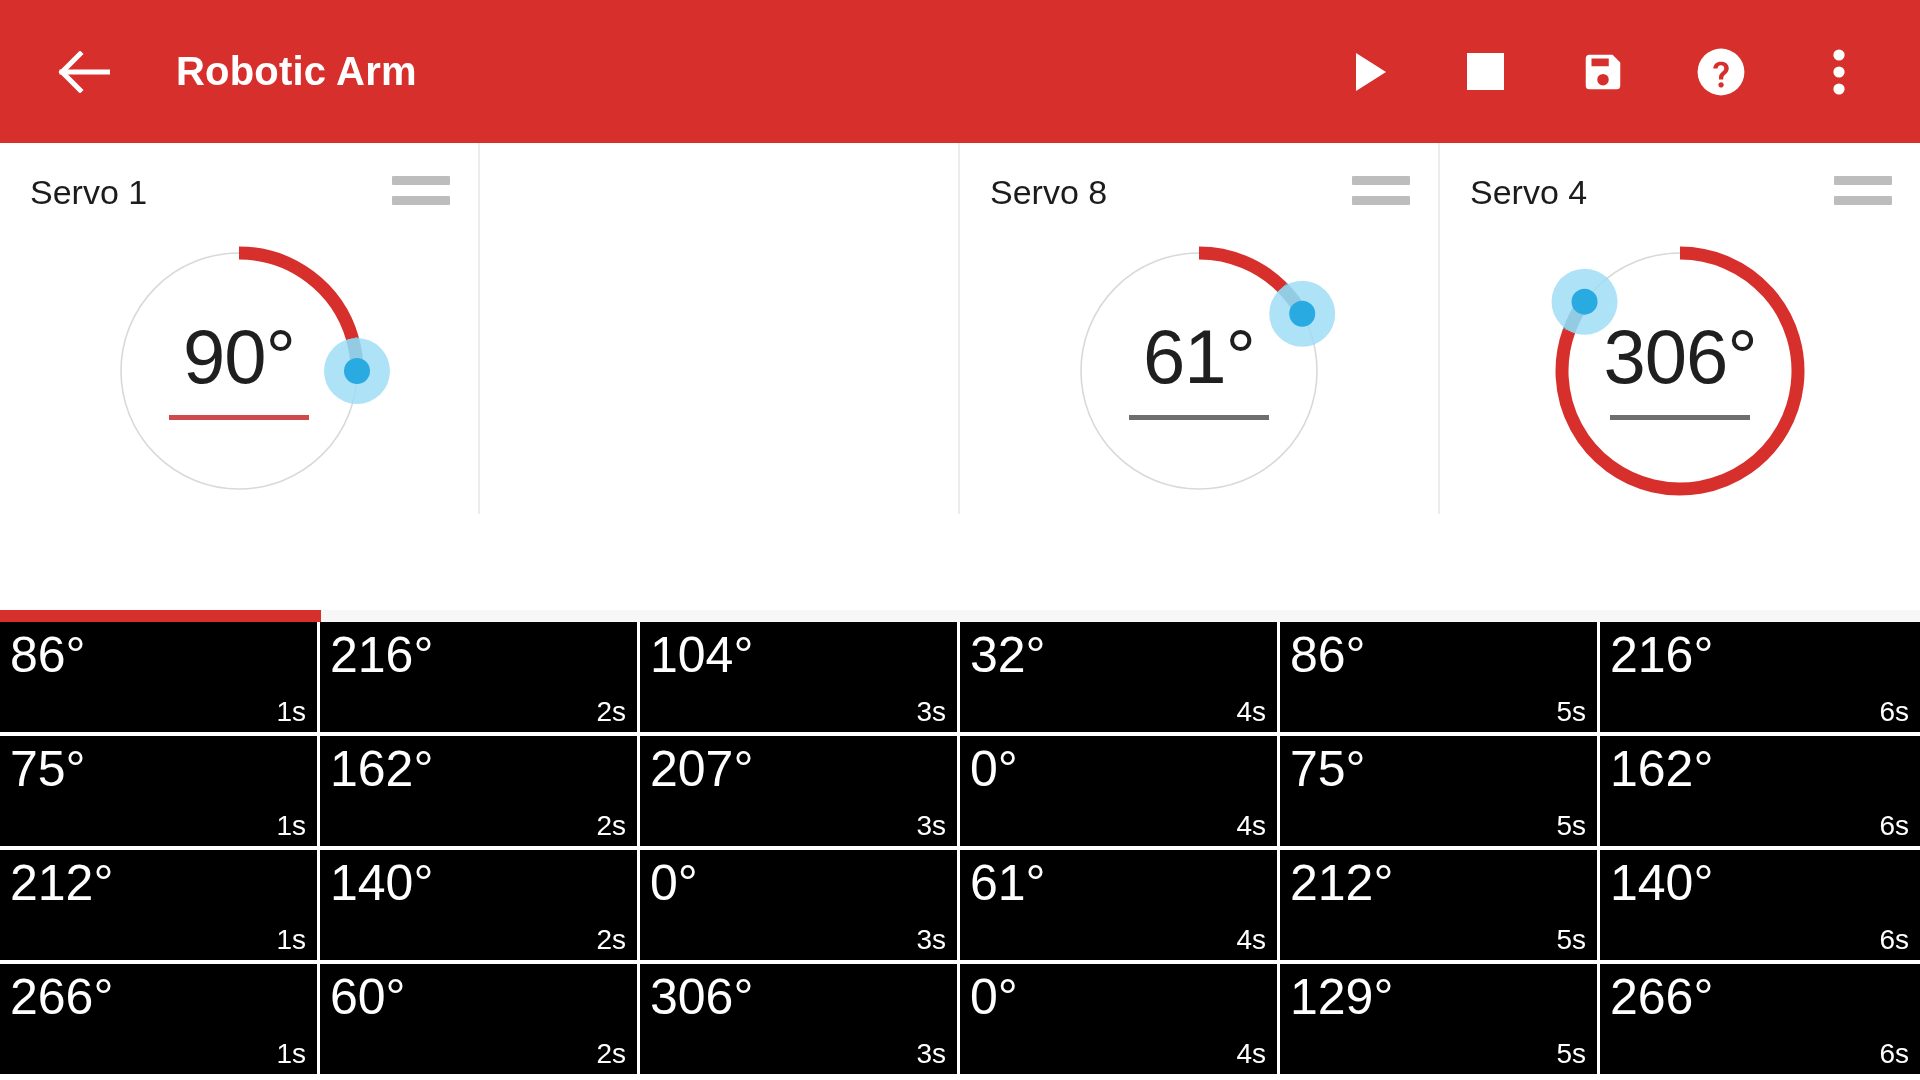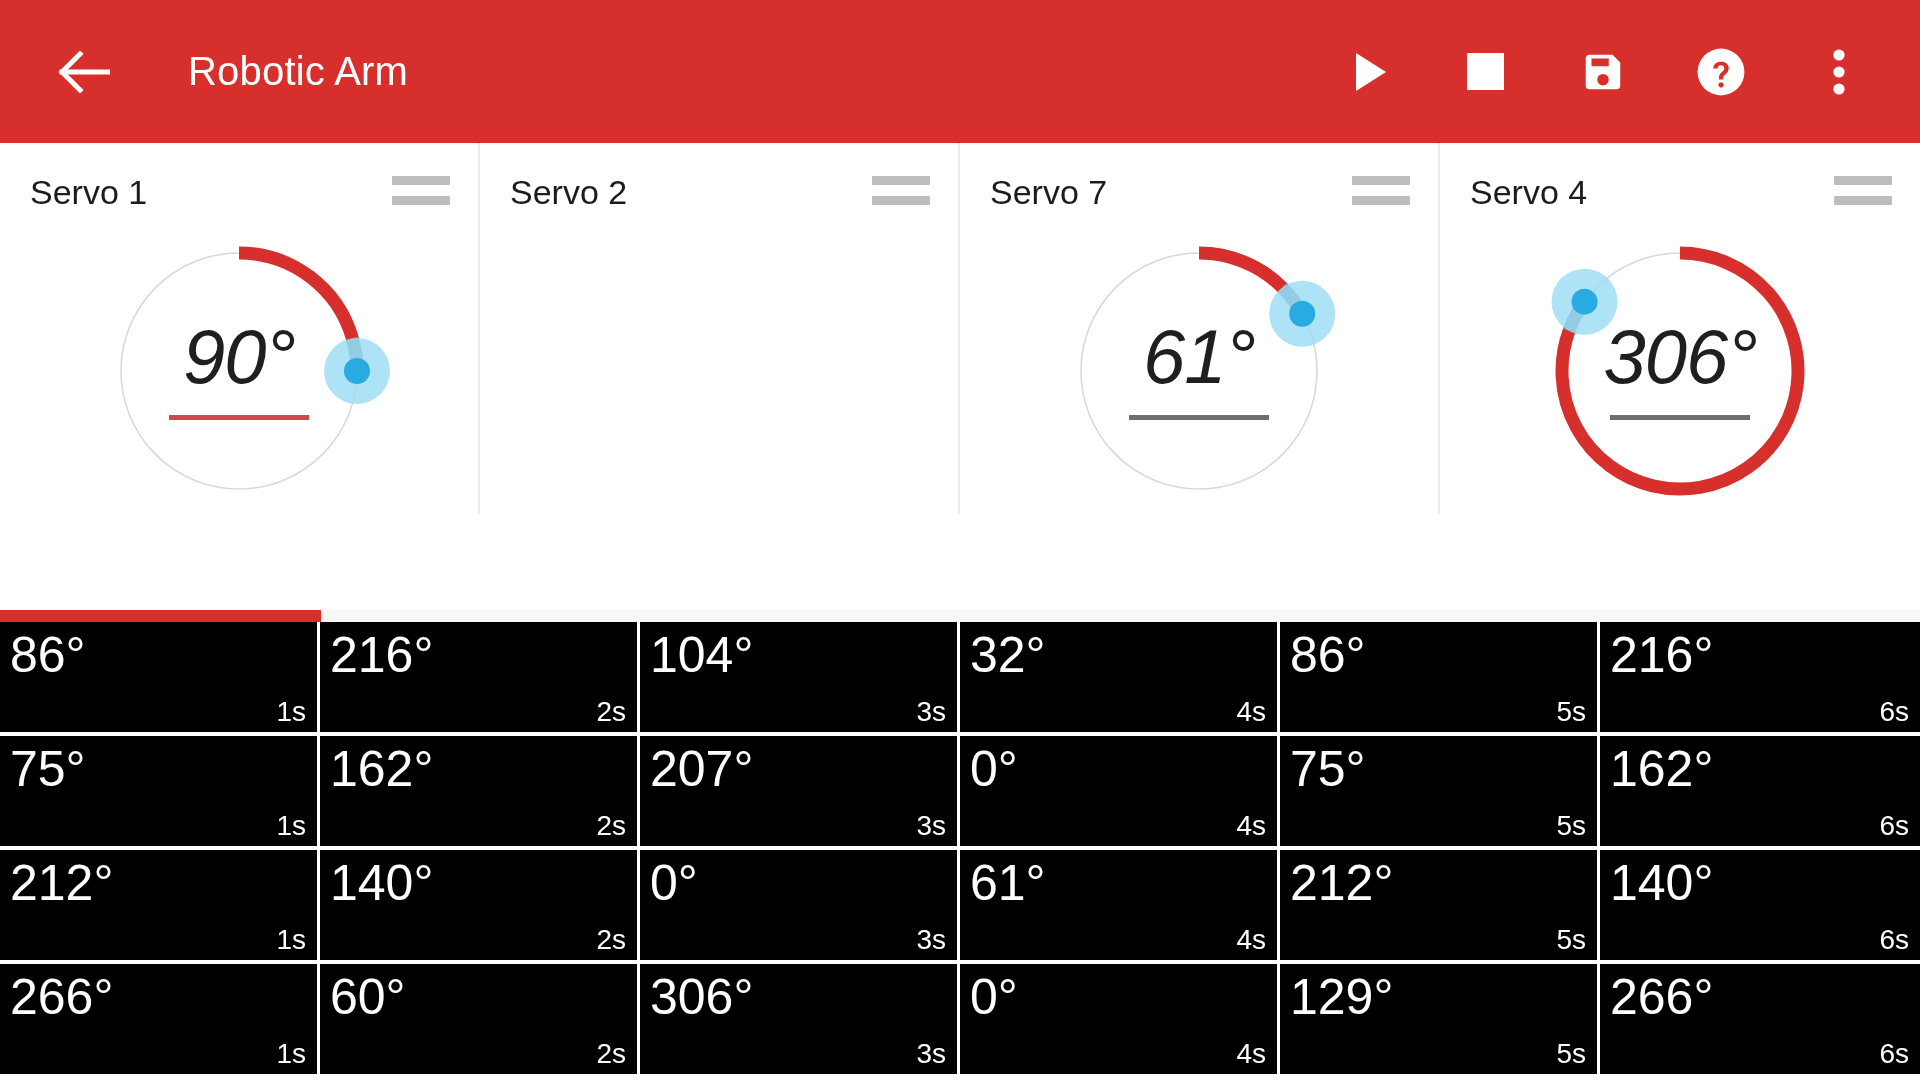--- a/index.html
+++ b/index.html
@@ -16,22 +16,22 @@
     width:1920px; height:143px;
     background:#d7302c;
     display:flex; align-items:center;
   }
   .appbar-back {
     width:96px; height:96px; margin-left:36px;
     display:flex; align-items:center; justify-content:center;
     cursor:pointer;
   }
   .appbar-title {
-    color:#ffffff; font-size:40px; font-weight:normal;
-    margin-left:56px; letter-spacing:.2px; white-space:nowrap;
+    color:#ffffff; font-size:40px; font-weight:bold;
+    margin-left:44px; letter-spacing:.2px; white-space:nowrap;
   }
   .appbar-actions {
     margin-left:auto; display:flex; align-items:center;
     margin-right:22px;
   }
   .act {
     width:118px; height:96px;
     display:flex; align-items:center; justify-content:center;
     cursor:pointer;
   }
@@ -90,21 +90,20 @@
     position:absolute; top:84px; left:0; right:0; bottom:0;
     display:flex; align-items:center; justify-content:center;
   }
   .dial { position:relative; width:300px; height:300px; }
   .dial svg { position:absolute; inset:0; overflow:visible; }
   .dial-value {
     position:absolute; inset:0;
     display:flex; flex-direction:column;
     align-items:center; justify-content:center;
     pointer-events:none;
-    font-style:italic;
   }
   .dial-num {
     font-size:76px; color:#1f1f1f; line-height:.95;
     letter-spacing:-1px;
   }
   .dial-rule {
     width:140px; height:5px; margin-top:22px;
   }
 
   
@@ -206,31 +205,24 @@
           <circle cx="268.00" cy="150.00" r="13" fill="#29abe2"></circle>
         </svg>
         <div class="dial-value">
           <div class="dial-num">90°</div>
           <div class="dial-rule" style="background:#cf4a4a"></div>
         </div>
       </div>
     </div>
     </div>
     <div class="card">
-    <div class="card-head">
-      <div class="card-title">Servo 2</div>
-      <div class="drag-handle">
-          <i></i>
-          <i></i>
-        </div>
-    </div>
     </div>
     <div class="card">
     <div class="card-head">
-      <div class="card-title">Servo 7</div>
+      <div class="card-title">Servo 8</div>
       <div class="drag-handle">
           <i></i>
           <i></i>
         </div>
     </div>
     <div class="dial-wrap">
       <div class="dial">
         <svg viewBox="0 0 300 300" width="300" height="300">
           <circle cx="150" cy="150" r="118" fill="none" stroke="#d9d9d9" stroke-width="1.6"></circle>
           <path d="M 150.00 32.00 A 118 118 0 0 1 233.44 66.56" fill="none" stroke="#d7302c" stroke-width="13" stroke-linecap="butt"></path>

